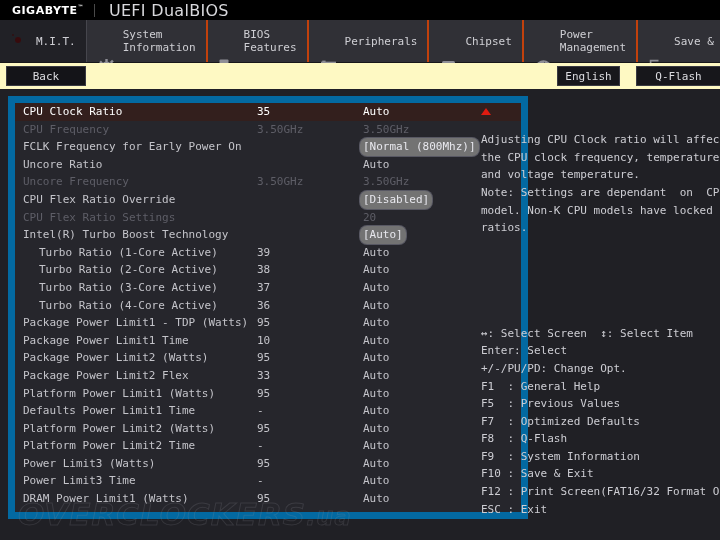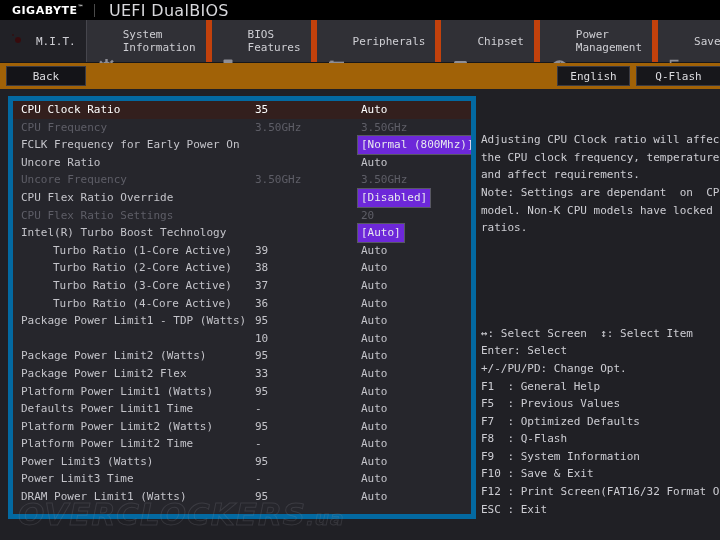--- a/index.html
+++ b/index.html
@@ -23,72 +23,73 @@
   .subtitle{
     font-family:"DejaVu Sans","Liberation Sans",sans-serif;
     font-size:16px;color:#d8d8dc;padding-left:14px;letter-spacing:.3px;
   }
 
   
   .tabbar{height:42px;background:#303036;display:flex;align-items:stretch;
           border-bottom:1px solid #17171a;}
   .tab{
     display:flex;align-items:center;gap:7px;padding:0 10px;
-    border-right:6px solid #c2410c;position:relative;
+    border-right:2px solid #c2410c;position:relative;
     font-size:11px;color:#cfcfd4;line-height:13px;white-space:pre;
   }
   .tab.active{background:#212126;border-right:1px solid #46464d;}
   .tab .ttl{display:block;}
   .tabicon{width:19px;height:19px;flex:none;position:relative;}
 
   
   .mit-icon{width:17px;height:17px;border-radius:50%;
      background:radial-gradient(circle at 35% 32%,#ff4b3a 0%,#e01b12 48%,#8b0c08 100%);
      position:relative;box-shadow:0 0 2px #000 inset;}
   .mit-icon:after{content:"";position:absolute;left:5px;top:5px;width:6px;height:6px;
      border-radius:50%;background:#400;opacity:.65;}
   .mit-icon:before{content:"";position:absolute;left:2px;top:2px;right:2px;bottom:2px;
      border-radius:50%;border:1px dashed rgba(60,0,0,.55);}
   .gear svg,.tabicon svg{display:block;}
 
   
-  .subbar{height:26px;background:#a16207;position:relative;}
+  .subbar{height:26px;background:#fef9c3;position:relative;}
   .btn{
     position:absolute;top:3px;height:20px;line-height:20px;text-align:center;
     font-size:11px;color:#dcdce0;background:#17171b;
     border:1px solid #3a3a42;box-sizing:border-box;
   }
   .btn.back{left:6px;width:80px;background:#141418;}
-  .btn.lang{left:557px;width:73px;}
+  .btn.lang{left:557px;width:63px;}
   .btn.qflash{left:636px;width:85px;}
 
   
   .content{position:absolute;top:90px;left:0;width:720px;height:450px;}
 
   .listpane{
-    position:absolute;left:8px;top:6px;width:468px;height:423px;
-    background:#26262c;border:5px solid #0369a1;box-sizing:border-box;
+    position:absolute;left:8px;top:6px;width:520px;height:423px;
+    background:#26262c;border:7px solid #0369a1;box-sizing:border-box;
     overflow:hidden;
   }
   .rows{position:absolute;left:0;top:0;right:0;}
   .row{
     height:17.6px;position:relative;font-size:11px;line-height:17.6px;
     white-space:pre;
   }
   .row .name{position:absolute;left:8px;color:#c4c4ca;}
   .row .mid {position:absolute;left:242px;color:#c4c4ca;}
   .row .val {position:absolute;left:348px;color:#c4c4ca;}
   .row.dim .name,.row.dim .mid,.row.dim .val{color:#5e5e67;text-align:right;}
   .row.sel{background:#331f1d;}
   .row.sel .name,.row.sel .mid,.row.sel .val{color:#ffffff;}
   .row .val.boxed{
-    background:#6d28d9;color:#e8e8ee;padding:0 3px;left:345px;
+    background:#737373;color:#e8e8ee;padding:0 3px;left:345px;
     box-shadow:0 0 0 1px #585863;
-  }
-  .row .indent1{left:40px;}
+    border-radius:7px;
+  }
+  .row .indent1{left:24px;}
 
   
   .sbar{position:absolute;left:463px;top:4px;width:16px;height:428px;}
   .arrow{position:absolute;left:3px;width:0;height:0;}
   .arrow.up{top:1px;border-left:5px solid transparent;border-right:5px solid transparent;
             border-bottom:7px solid #e11b10;}
 
   
   .helppane{position:absolute;left:481px;top:6px;width:231px;height:423px;
             font-size:11px;line-height:17.6px;color:#cdcdd3;white-space:pre;}
@@ -98,21 +99,21 @@
 
   
   .watermark{
     position:absolute;left:18px;top:496px;
     font-family:"DejaVu Sans","Liberation Sans",sans-serif;
     font-size:31px;font-weight:bold;font-style:italic;letter-spacing:1px;
     color:transparent;
     -webkit-text-stroke:1px rgba(150,150,160,.19);
     user-select:none;pointer-events:none;
   }
-  .watermark .sm{font-size:20px;}
+  .watermark .sm{font-size:24px;}
 </style>
 </head>
 <body>
 
 <div id="app">
 
   <div class="titlebar">
     <div class="brand"><span>GIGABYTE</span><sup>™</sup></div>
     <div class="vsep"></div>
     <div class="subtitle">UEFI DualBIOS</div>
@@ -224,40 +225,40 @@
           <div class="row"><span class="name">Uncore Ratio</span><span class="val">Auto</span></div>
           <div class="row dim"><span class="name">Uncore Frequency</span><span class="mid">3.50GHz</span><span class="val">3.50GHz</span></div>
           <div class="row"><span class="name">CPU Flex Ratio Override</span><span class="val boxed">[Disabled]</span></div>
           <div class="row dim"><span class="name">CPU Flex Ratio Settings</span><span class="val">20</span></div>
           <div class="row"><span class="name">Intel(R) Turbo Boost Technology</span><span class="val boxed">[Auto]</span></div>
           <div class="row"><span class="name indent1">Turbo Ratio (1-Core Active)</span><span class="mid">39</span><span class="val">Auto</span></div>
           <div class="row"><span class="name indent1">Turbo Ratio (2-Core Active)</span><span class="mid">38</span><span class="val">Auto</span></div>
           <div class="row"><span class="name indent1">Turbo Ratio (3-Core Active)</span><span class="mid">37</span><span class="val">Auto</span></div>
           <div class="row"><span class="name indent1">Turbo Ratio (4-Core Active)</span><span class="mid">36</span><span class="val">Auto</span></div>
           <div class="row"><span class="name">Package Power Limit1 - TDP (Watts)</span><span class="mid">95</span><span class="val">Auto</span></div>
-          <div class="row"><span class="mid">10</span><span class="val">Auto</span></div>
+          <div class="row"><span class="name">Package Power Limit1 Time</span><span class="mid">10</span><span class="val">Auto</span></div>
           <div class="row"><span class="name">Package Power Limit2 (Watts)</span><span class="mid">95</span><span class="val">Auto</span></div>
           <div class="row"><span class="name">Package Power Limit2 Flex</span><span class="mid">33</span><span class="val">Auto</span></div>
           <div class="row"><span class="name">Platform Power Limit1 (Watts)</span><span class="mid">95</span><span class="val">Auto</span></div>
           <div class="row"><span class="name">Defaults Power Limit1 Time</span><span class="mid">-</span><span class="val">Auto</span></div>
           <div class="row"><span class="name">Platform Power Limit2 (Watts)</span><span class="mid">95</span><span class="val">Auto</span></div>
           <div class="row"><span class="name">Platform Power Limit2 Time</span><span class="mid">-</span><span class="val">Auto</span></div>
           <div class="row"><span class="name">Power Limit3 (Watts)</span><span class="mid">95</span><span class="val">Auto</span></div>
           <div class="row"><span class="name">Power Limit3 Time</span><span class="mid">-</span><span class="val">Auto</span></div>
           <div class="row"><span class="name">DRAM Power Limit1 (Watts)</span><span class="mid">95</span><span class="val">Auto</span></div>
         </div>
 
       <div class="sbar">
         <div class="arrow up"></div>
 
       </div>
     </div>
 
     <div class="helppane">
-      <div id="help-desc"><div class="hline">Adjusting CPU Clock ratio will affect</div><div class="hline">the CPU clock frequency, temperature</div><div class="hline">and affect requirements.</div><div class="hline">Note: Settings are dependant  on  CPU</div><div class="hline">model. Non-K CPU models have locked CPU</div><div class="hline">ratios.</div></div>
+      <div id="help-desc"><div class="hline">Adjusting CPU Clock ratio will affect</div><div class="hline">the CPU clock frequency, temperature</div><div class="hline">and voltage temperature.</div><div class="hline">Note: Settings are dependant  on  CPU</div><div class="hline">model. Non-K CPU models have locked CPU</div><div class="hline">ratios.</div></div>
       <div class="gap"></div>
       <div id="help-keys"><div class="hline keyline">↔: Select Screen  ↕: Select Item</div><div class="hline keyline">Enter: Select</div><div class="hline keyline">+/-/PU/PD: Change Opt.</div><div class="hline keyline">F1  : General Help</div><div class="hline keyline">F5  : Previous Values</div><div class="hline keyline">F7  : Optimized Defaults</div><div class="hline keyline">F8  : Q-Flash</div><div class="hline keyline">F9  : System Information</div><div class="hline keyline">F10 : Save &amp; Exit</div><div class="hline keyline">F12 : Print Screen(FAT16/32 Format Only)</div><div class="hline keyline">ESC : Exit</div></div>
     </div>
 
   </div>
 
   <div class="watermark"><span>OVERCLOCKERS</span><span class="sm">.ua</span></div>
 </div>
 
 </body></html>

